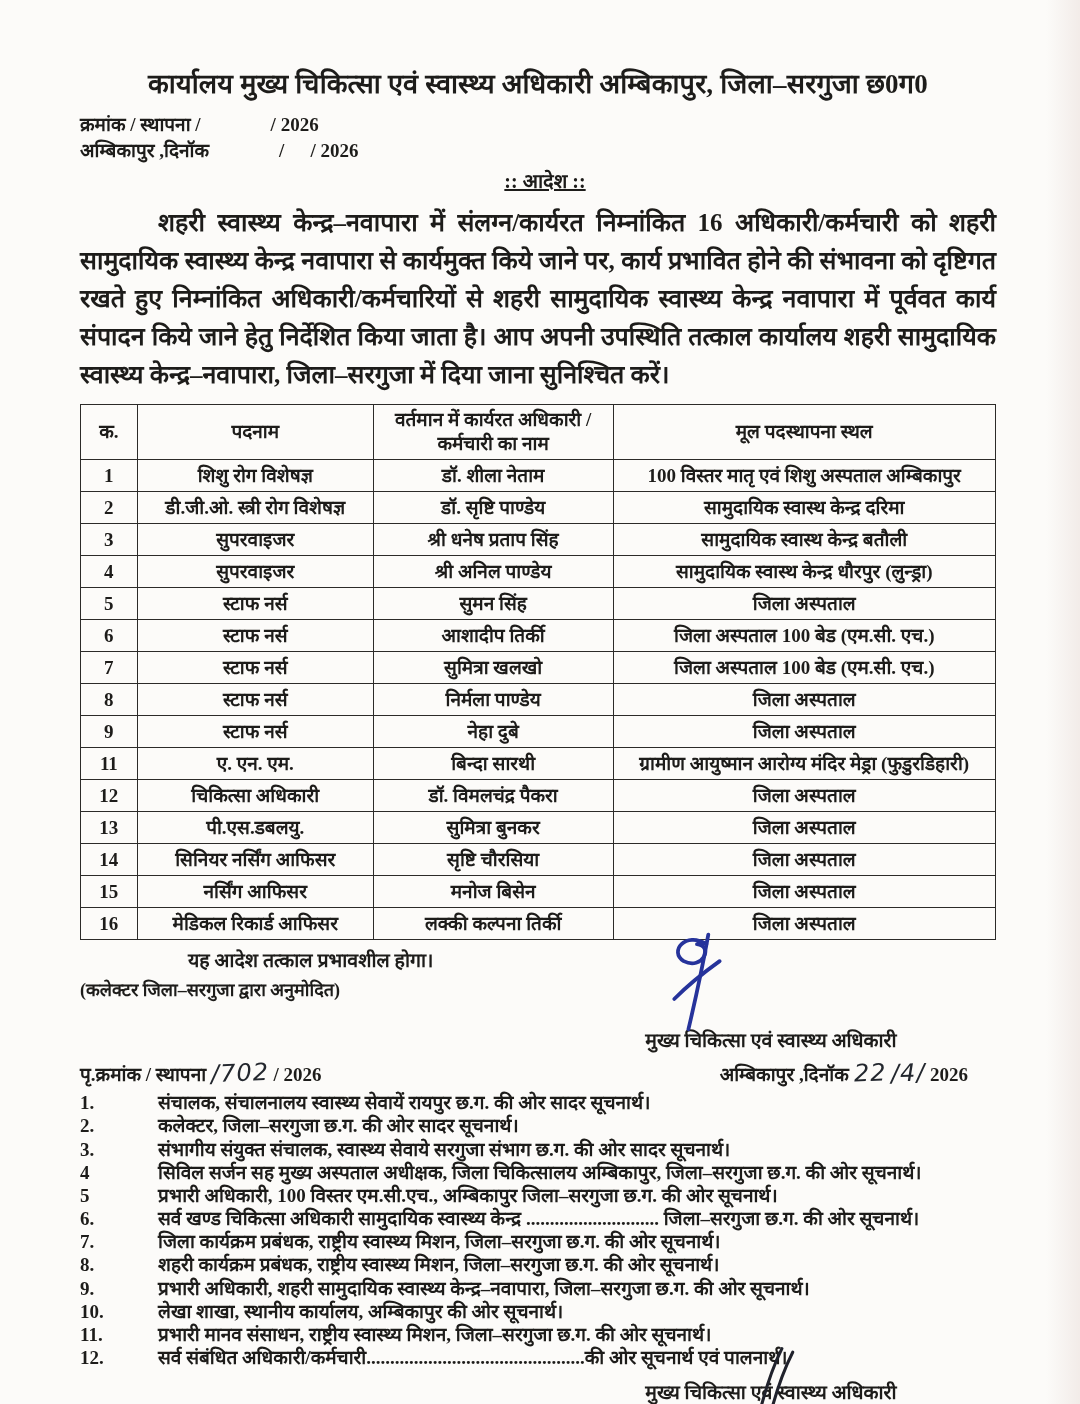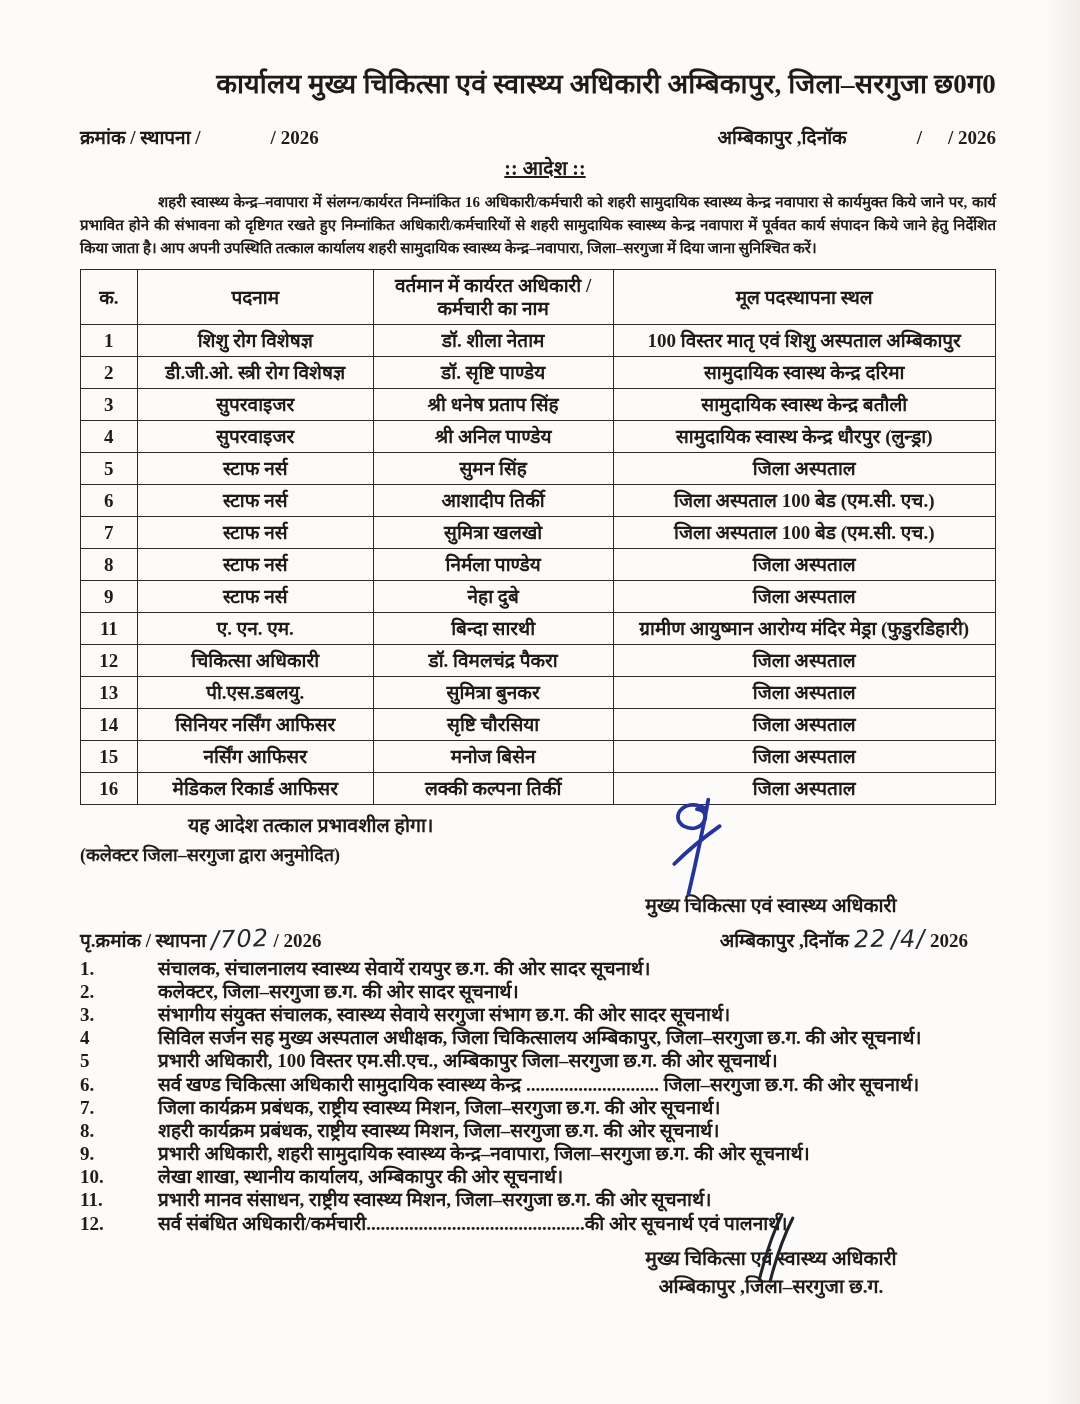--- a/index.html
+++ b/index.html
@@ -12,33 +12,33 @@
     font-family:"Liberation Serif","DejaVu Serif",serif;
     color:#1d1c1a;
   }
   .page::after{
     content:"";position:absolute;top:0;right:0;width:34px;height:100%;
     background:linear-gradient(to left, #eadfdb 0%, rgba(234,223,219,0) 100%);
     pointer-events:none;opacity:.55;
   }
   .inner{position:relative;padding:64px 84px 0 80px;}
   .title{
-    text-align:right;font-size:27px;font-weight:700;letter-spacing:.2px;
-    margin-bottom:23px;
+    text-align:center;font-size:27px;font-weight:700;letter-spacing:.2px;
+    margin-bottom:10px;
   }
   .refline{
     display:flex;justify-content:space-between;align-items:baseline;
-    font-size:19px;font-weight:700;margin-bottom:2px;
+    font-size:19px;font-weight:700;margin-bottom:2px;flex-direction:column;
   }
   .gap-w{display:inline-block;width:70px;}
   .gap-s{display:inline-block;width:26px;}
   .order-heading{text-align:center;font-size:20px;font-weight:700;margin:4px 0 10px 0;}
   .order-heading span{text-decoration:underline;margin-left:14px;}
   .body-para{
-    font-size:15px;line-height:1.52;font-weight:600;
+    font-size:25px;line-height:1.52;font-weight:600;
     text-align:justify;text-indent:78px;margin:6px 0 10px 0;
   }
   table.staff{
     width:100%;border-collapse:collapse;table-layout:fixed;
     font-size:19px;font-weight:600;
   }
   table.staff th,table.staff td{
     border:1.7px solid #2c2b29;text-align:center;vertical-align:middle;
     padding:1px 4px;overflow:hidden;
   }

